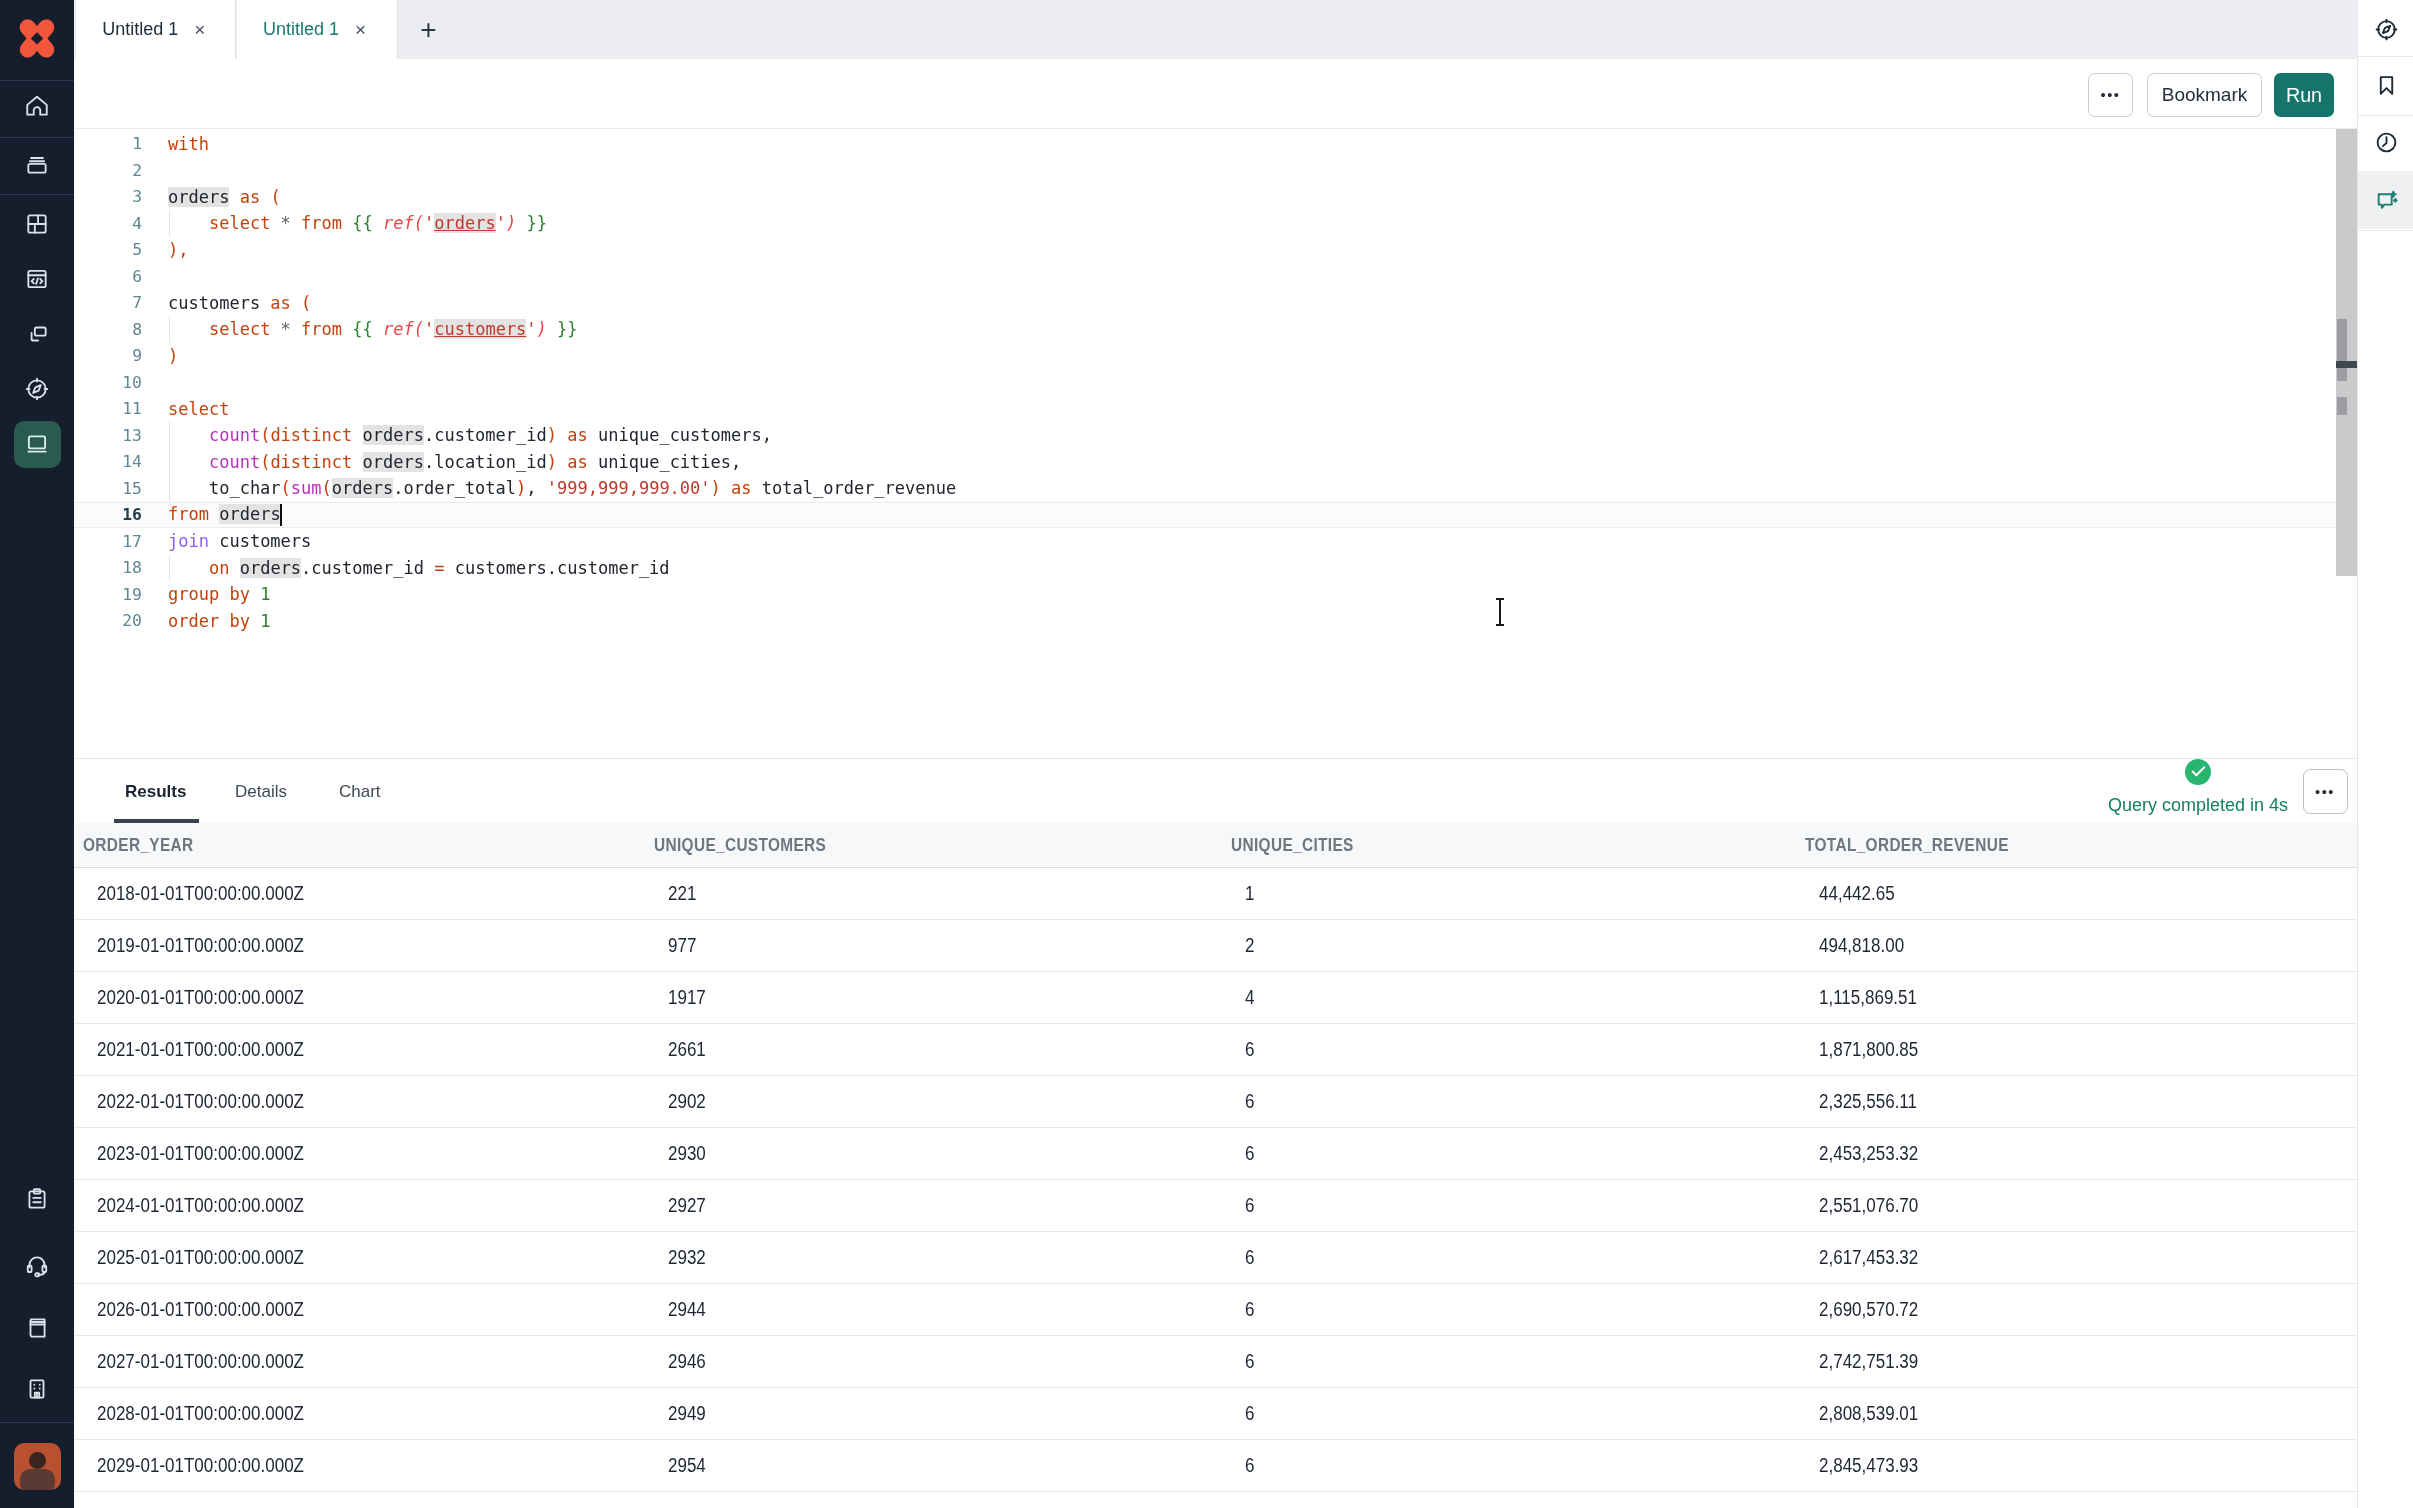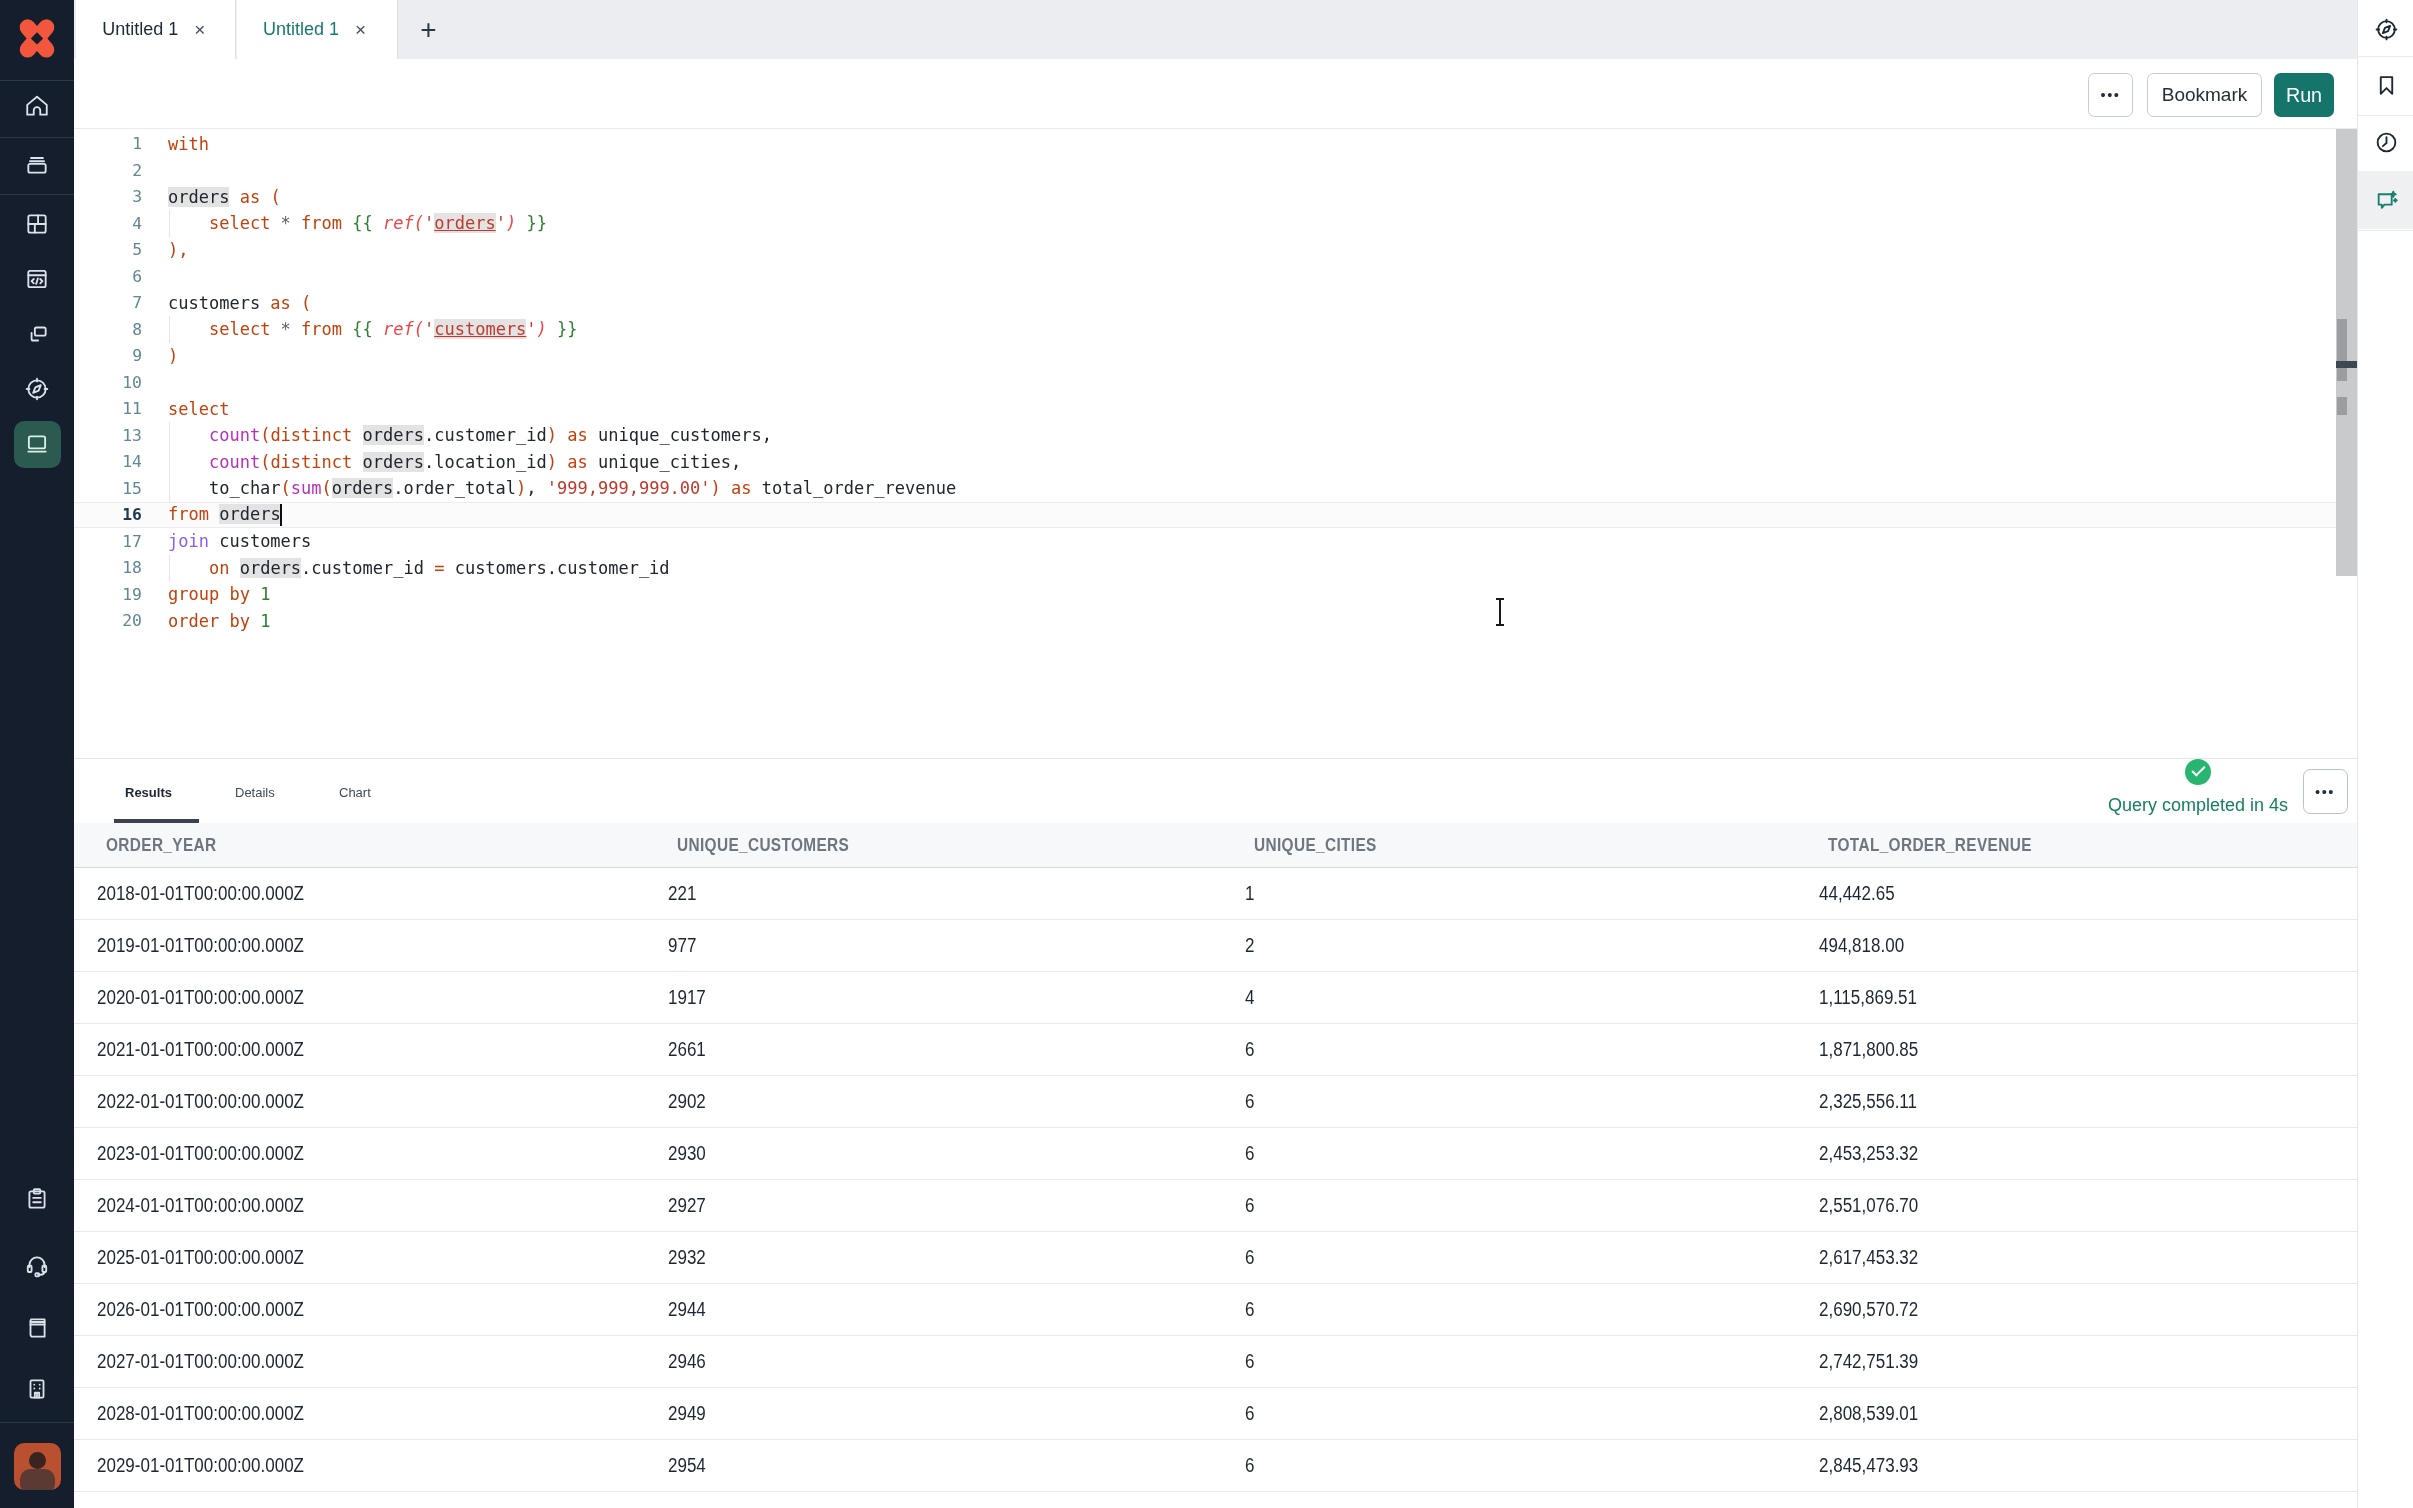--- a/index.html
+++ b/index.html
@@ -46,35 +46,35 @@
   .t-fn{color:#b92fb9;} .t-jj{color:#2f8132;} .t-ref{color:#ef4444;font-style:italic;} .t-num{color:#2f8132;}
   .t-hl{background:#e3e3e3;color:#20252e;} .t-dim{color:#8b5cf6;}
   .caret{display:inline-block;width:2.2px;height:22px;background:#0b0d10;vertical-align:middle;margin-left:-0.7px;}
   
   #sbar{position:absolute;left:2336px;top:129px;width:21px;height:447px;background:#c9cacc;}
   #sbar .th1{position:absolute;left:0.7px;top:190px;width:10.2px;height:62px;background:#9b9da0;}
   #sbar .dk{position:absolute;left:0;top:232px;width:21px;height:6.6px;background:#3f4750;}
   #sbar .th2{position:absolute;left:0.7px;top:268px;width:10.2px;height:17.5px;background:#9b9da0;}
   
   #rhead{position:absolute;left:74px;top:758px;width:2283px;height:66px;background:#fff;border-top:0.7px solid #e5e8ea;box-sizing:border-box;}
-  .rtab{position:absolute;top:0;height:66px;display:flex;align-items:center;font-size:13px;color:#3f4a56;}
+  .rtab{position:absolute;top:0;height:66px;display:flex;align-items:center;font-size:17px;color:#3f4a56;}
   #rtab-results{left:51px;color:#1b2430;font-weight:bold;}
   #rtab-details{left:161px;}
   #rtab-chart{left:265px;}
   #rtab-underline{position:absolute;left:40px;top:60px;width:85px;height:5.1px;background:#3a434f;}
   #status{position:absolute;right:69px;top:0;height:66px;display:flex;align-items:center;gap:10.2px;flex-direction:column;}
   #status .chk{width:26px;height:26px;border-radius:50%;background:#27b56f;position:relative;flex:0 0 26px;}
   #status .chk:after{content:"";position:absolute;left:6.6px;top:7.3px;width:11px;height:5.1px;border-left:2.6px solid #fff;border-bottom:2.6px solid #fff;transform:rotate(-45deg);}
   #status .stxt{font-size:18px;color:#15805f;}
   #rbtn-more{position:absolute;right:9.5px;top:10.2px;width:45px;height:45px;border:1.1px solid #b9c0c7;border-radius:7.3px;background:#fff;
              display:flex;align-items:center;justify-content:center;font-size:14.6px;letter-spacing:1.5px;color:#242e3a;box-sizing:border-box;}
   
   #table{position:absolute;left:74px;top:823px;width:2283px;height:685px;overflow:hidden;}
   #thead{display:grid;grid-template-columns:571px 577px 574px auto;height:45px;background:#f7f8f9;
-         border-bottom:0.7px solid #d8dcdf;align-items:center;padding-left:32px;box-sizing:border-box;}
+         border-bottom:0.7px solid #d8dcdf;align-items:center;padding-left:9px;box-sizing:border-box;}
   .hcell{font-size:17.5px;font-weight:bold;color:#6e7680;}
   .hcell .cx{display:inline-block;transform:scaleX(.88);transform-origin:left;letter-spacing:0.4px;}
   .trow{display:grid;grid-template-columns:571px 577px 574px auto;height:52px;border-bottom:0.7px solid #e7eaec;
         align-items:center;padding-left:23px;box-sizing:border-box;background:#fff;}
   .tcell{font-size:20px;color:#1d2633;}
   .tcell .cx{display:inline-block;transform:scaleX(.85);transform-origin:left;}
   
   #right-rail{position:absolute;right:0;top:0;width:56px;height:1508px;background:#fff;border-left:0.7px solid #e4e7e9;box-sizing:border-box;}
   .rr-sep{position:absolute;left:0;width:56px;height:0.7px;background:#e8eaec;}
   .rr-ic{position:absolute;left:16px;width:25px;height:25px;}

